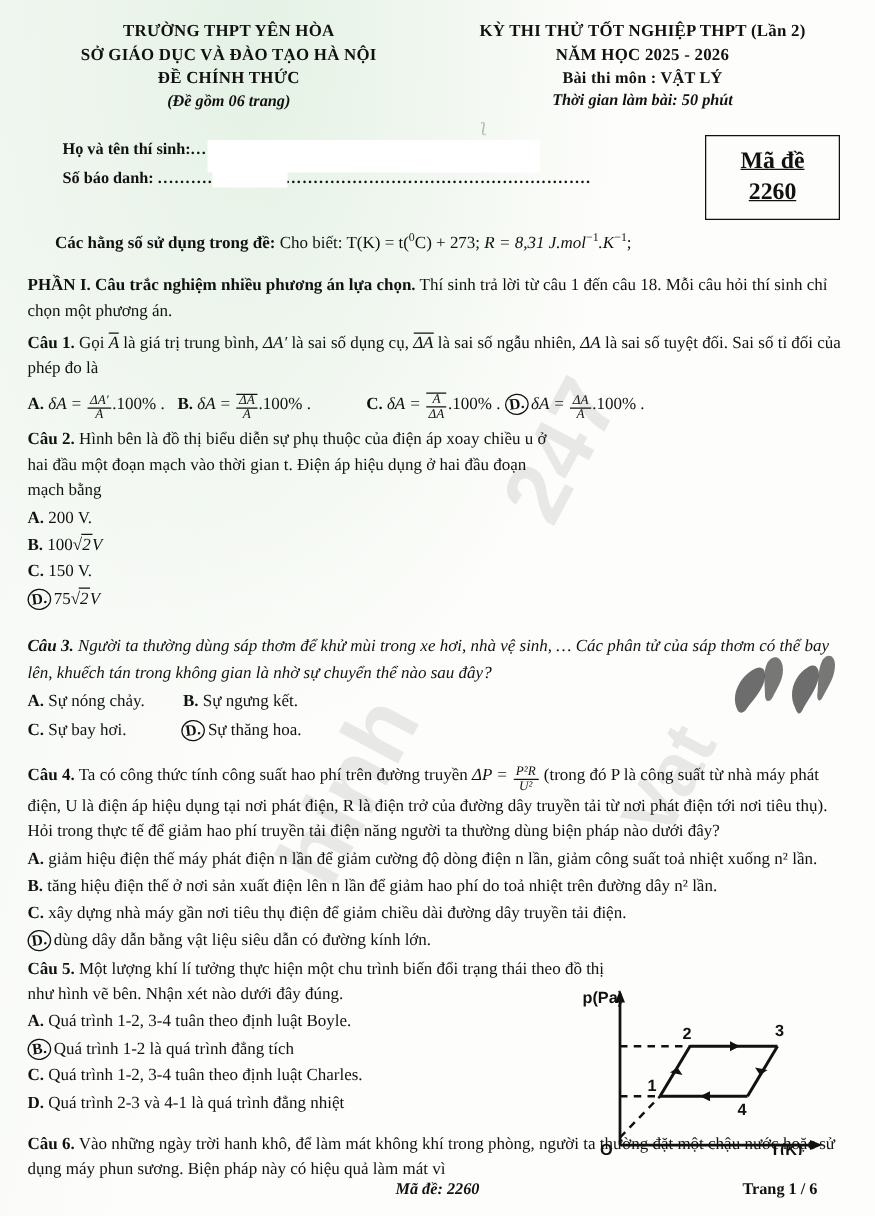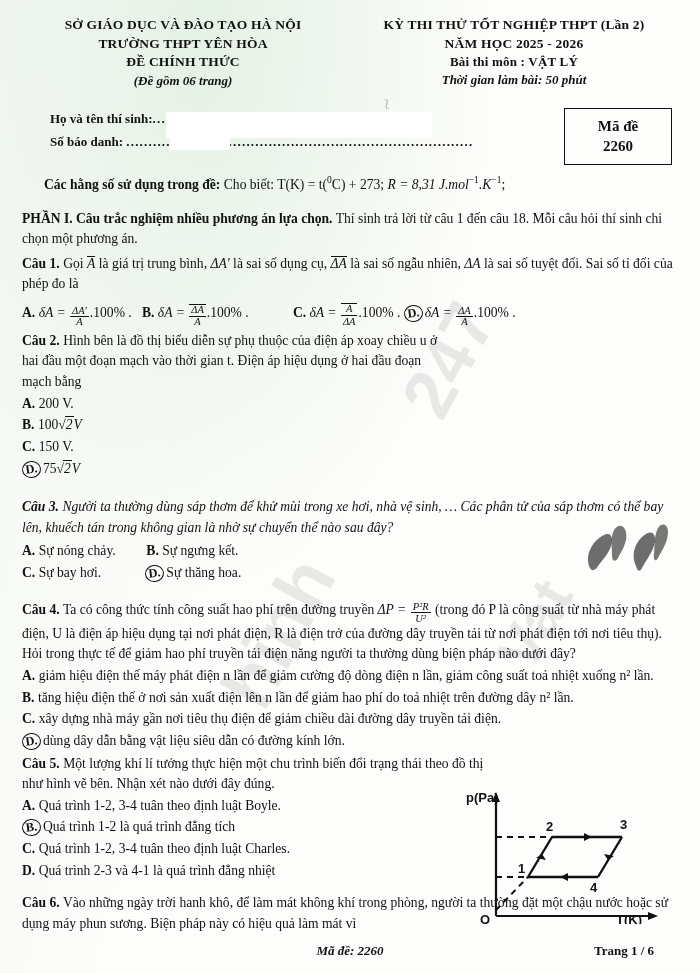--- a/index.html
+++ b/index.html
@@ -82,21 +82,21 @@
   }
   .cand-row .dots { letter-spacing:1.2px; }
   .ma-de-box {
     width:108px;
     border:1.6px solid #111;
     text-align:center;
     padding:7px 0 8px 0;
     margin-right:6px;
     line-height:1.35;
   }
-  .ma-de-box div { font-weight:700; font-size:15px; }
+  .ma-de-box div { font-weight:700; font-size:19px;text-decoration:underline; }
   
   .smear {
     position:absolute;
     background:#ffffff;
     z-index:3;
   }
   .smear-a { left:166px; top:112px; width:266px; height:26px; border-radius:2px; }
   .smear-b { left:170px; top:136px; width:60px;  height:14px; }
   .scribble {
     position:absolute; z-index:2;
@@ -188,22 +188,22 @@
 <div class="page">
 
   <div class="watermark">
     <span class="wm1">247</span>
     <span class="wm2">hinh</span>
     <span class="wm3">Vat</span>
   </div>
 
   <div class="header">
     <div class="hdr-left">
+      <div class="hdr-line">TRƯỜNG THPT YÊN HÒA</div>
       <div class="hdr-line">SỞ GIÁO DỤC VÀ ĐÀO TẠO HÀ NỘI</div>
-      <div class="hdr-line">TRƯỜNG THPT YÊN HÒA</div>
       <div class="hdr-line">ĐỀ CHÍNH THỨC</div>
       <div class="hdr-italic">(Đề gồm 06 trang)</div>
     </div>
     <div class="hdr-right">
       <div class="hdr-line">KỲ THI THỬ TỐT NGHIỆP THPT (Lần 2)</div>
       <div class="hdr-line">NĂM HỌC 2025 - 2026</div>
       <div class="hdr-line sm">Bài thi môn : VẬT LÝ</div>
       <div class="hdr-italic">Thời gian làm bài: 50 phút</div>
     </div>
   </div>

